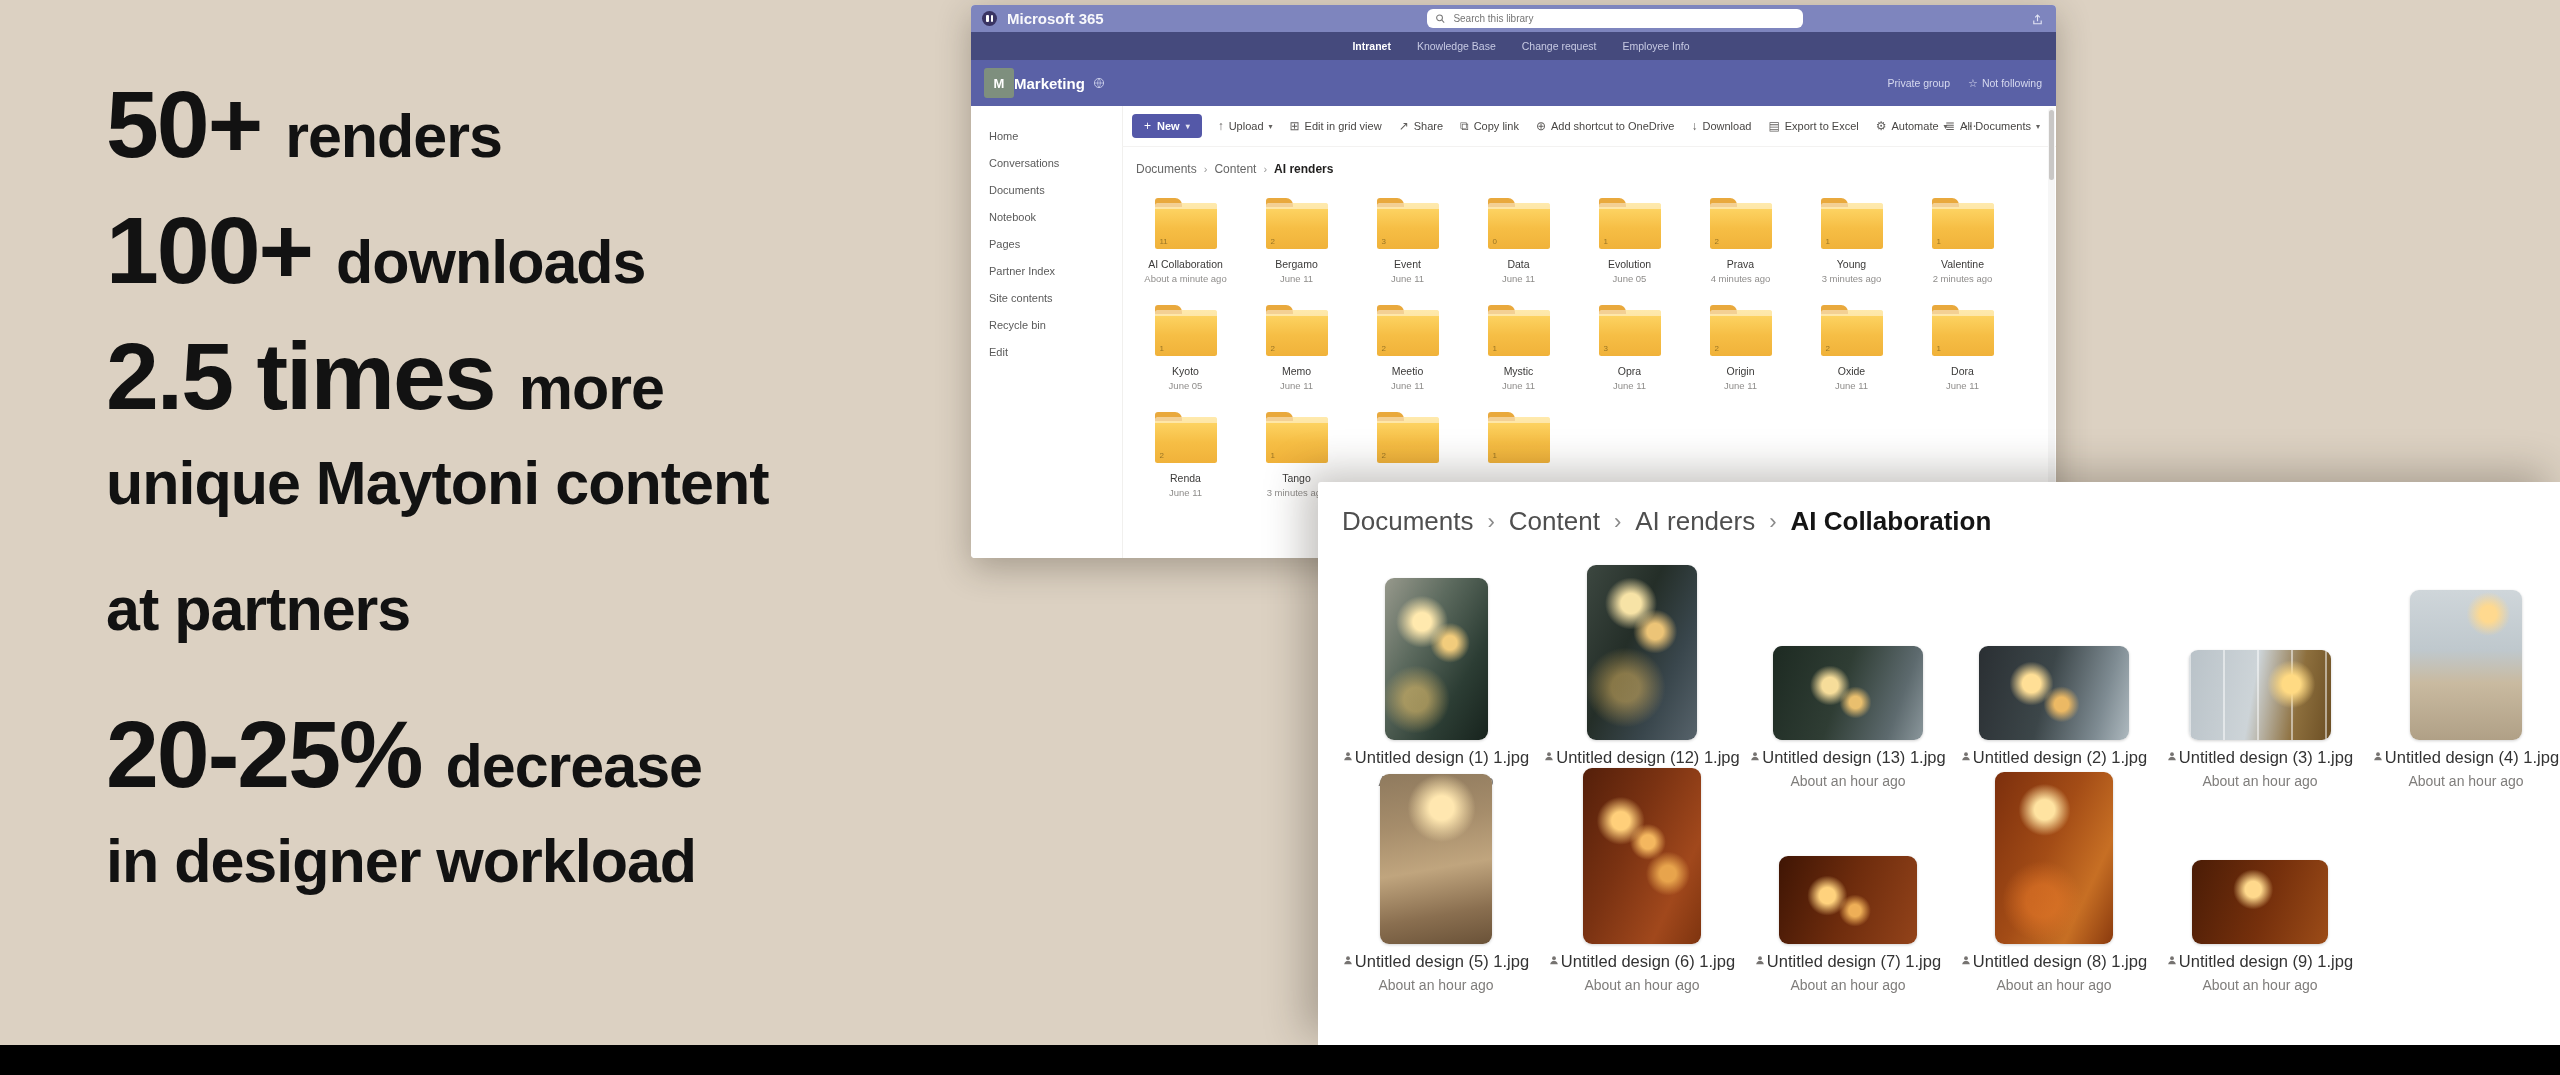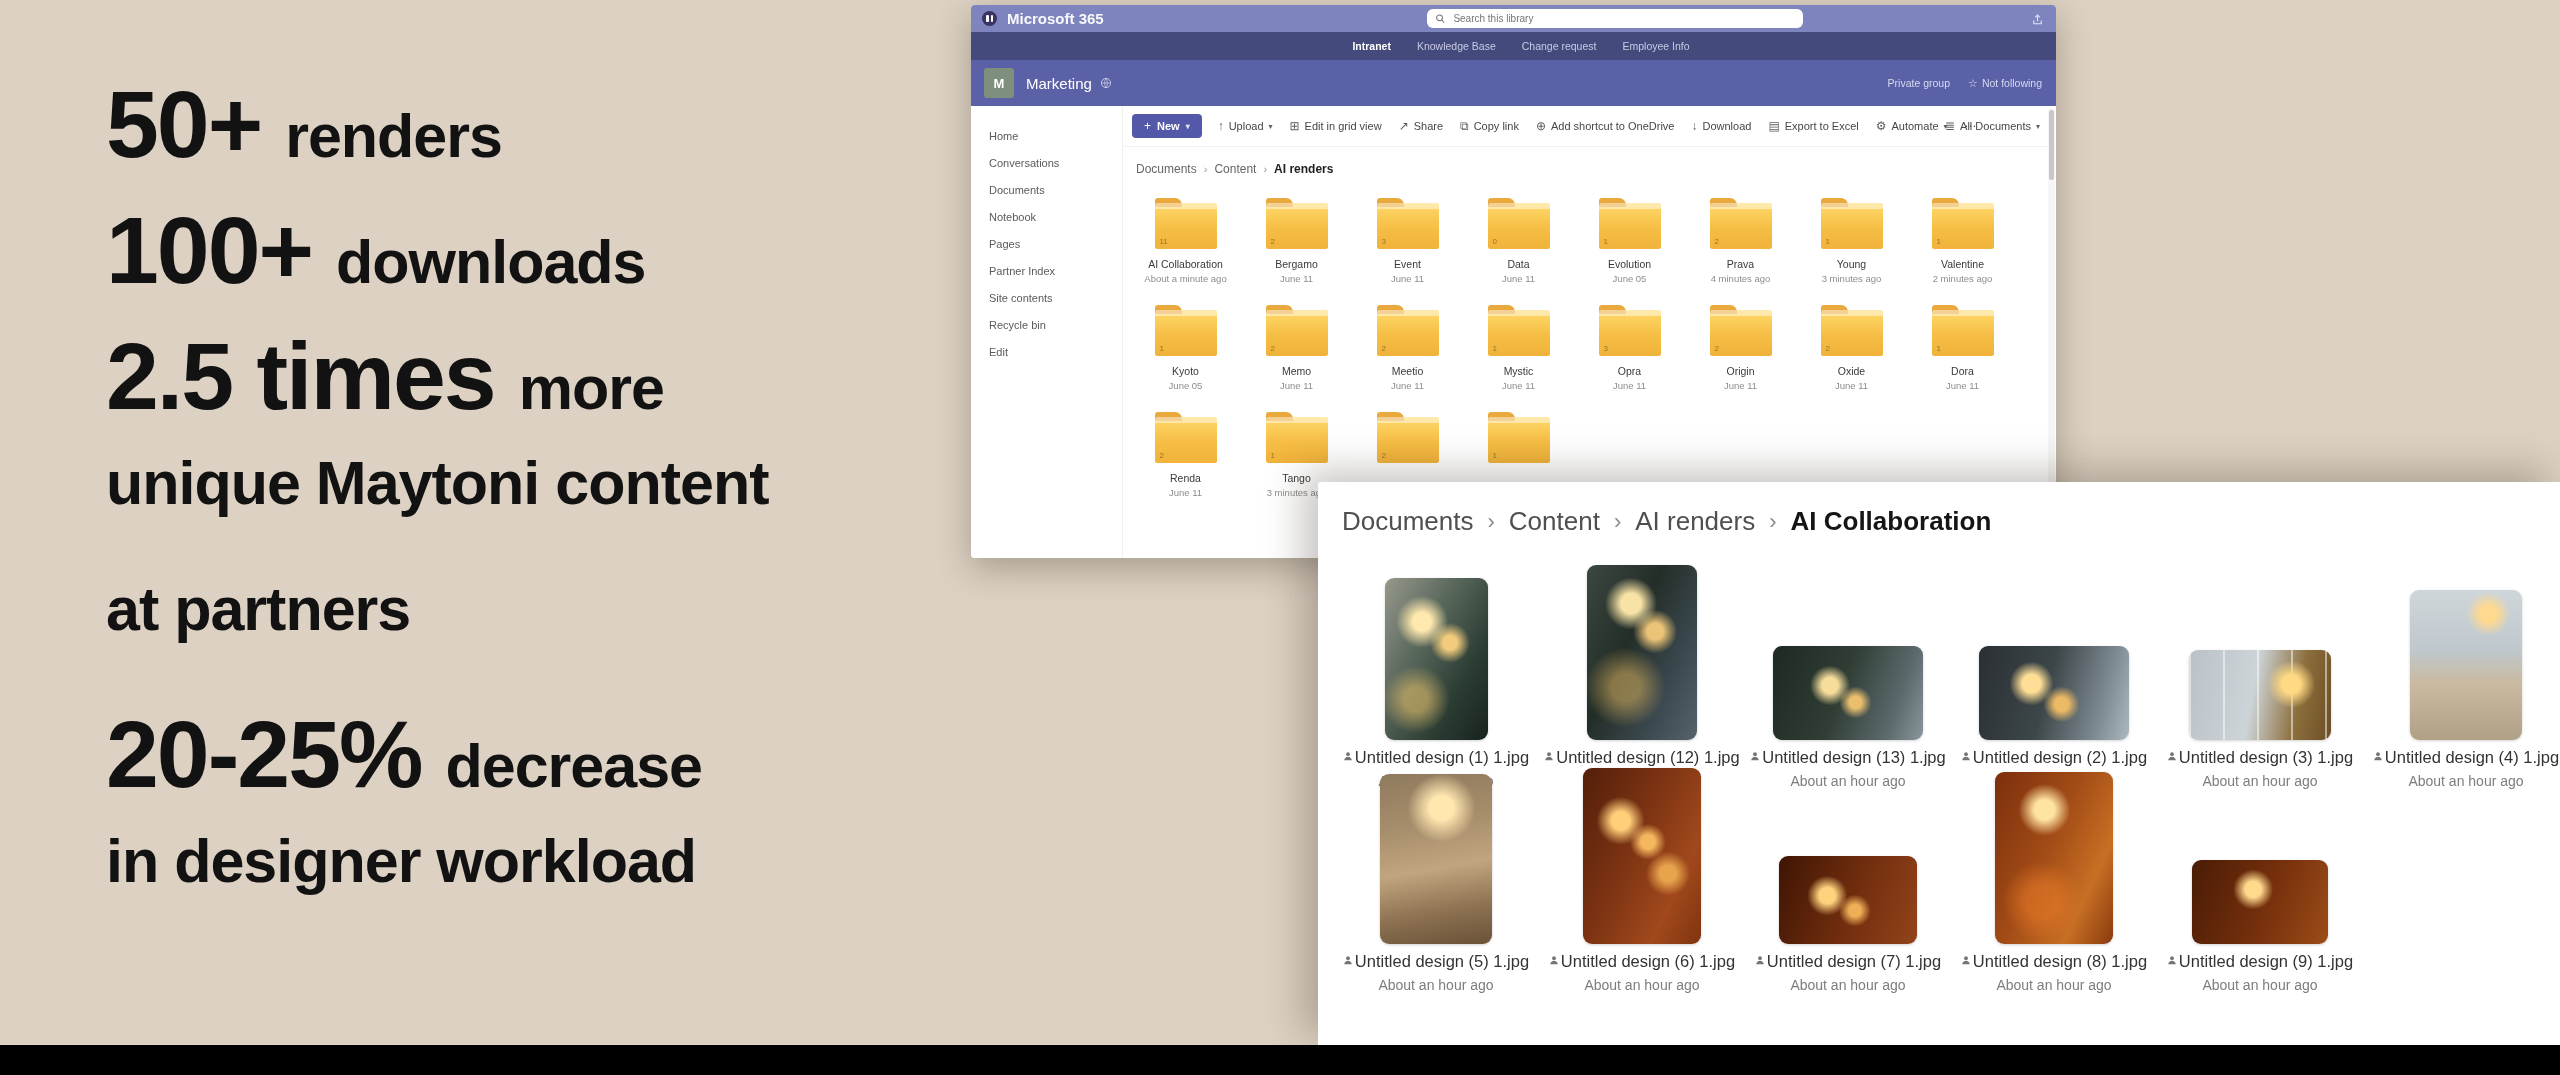--- a/index.html
+++ b/index.html
@@ -31,21 +31,21 @@
 
   .navbar{position:absolute;left:0;top:27px;right:0;height:28px;background:#454A7D;
     display:flex;align-items:center;gap:26px;padding-left:15px;justify-content:center;}
   .nav-item{color:#C7CAE3;font-size:10.5px;cursor:default;}
   .nav-item.active{color:#fff;font-weight:700;}
 
   .team-header{position:absolute;left:0;top:55px;right:0;height:46px;background:#5A61A6;
     display:flex;align-items:center;}
   .team-tile{width:30px;height:30px;border-radius:3px;background:#7E8F7E;margin-left:13px;
     color:#fff;font-size:13px;font-weight:700;display:flex;align-items:center;justify-content:center;flex:none;}
-  .team-title{color:#fff;font-size:15px;font-weight:400;margin-left:12px;}
+  .team-title{color:#fff;font-size:15px;font-weight:700;}
   .team-globe{margin-left:8px;display:flex;}
   .header-right{position:absolute;right:14px;display:flex;align-items:center;gap:18px;
     color:#D6D9EF;font-size:10.5px;}
   .follow-btn{display:flex;align-items:center;gap:4px;cursor:default;}
   .star-glyph{font-size:11px;}
 
   .win-body{position:absolute;left:0;top:101px;right:0;bottom:0;background:#fff;}
   .side-nav{position:absolute;left:0;top:0;bottom:0;width:152px;border-right:1px solid #f1f0ee;
     padding-top:16px;box-sizing:border-box;}
   .side-item{font-size:11px;color:#5a5a5a;padding:7.5px 0 7.5px 18px;cursor:default;}

